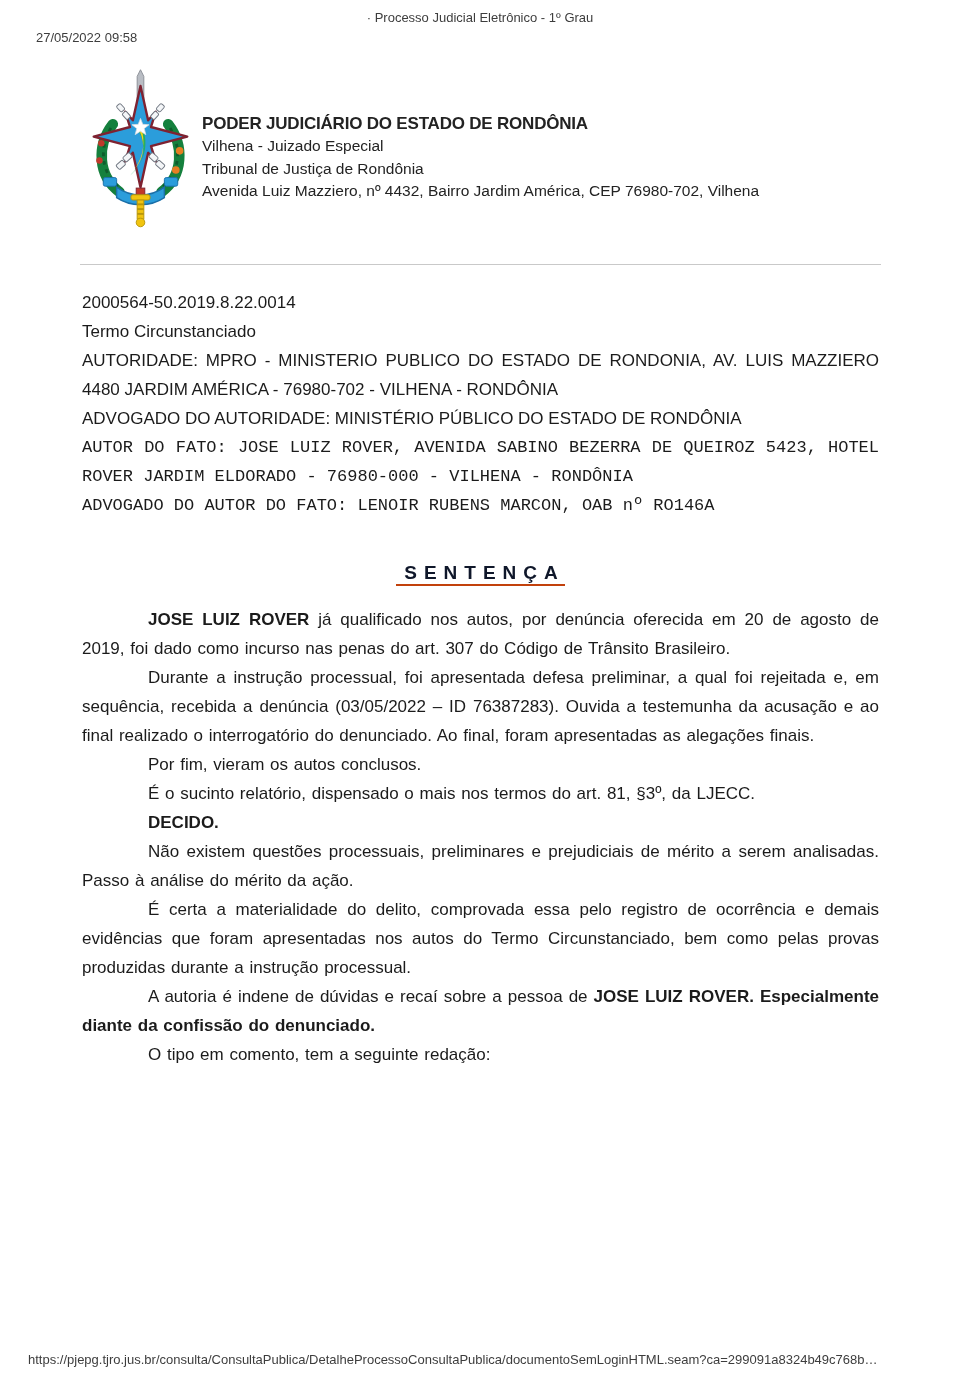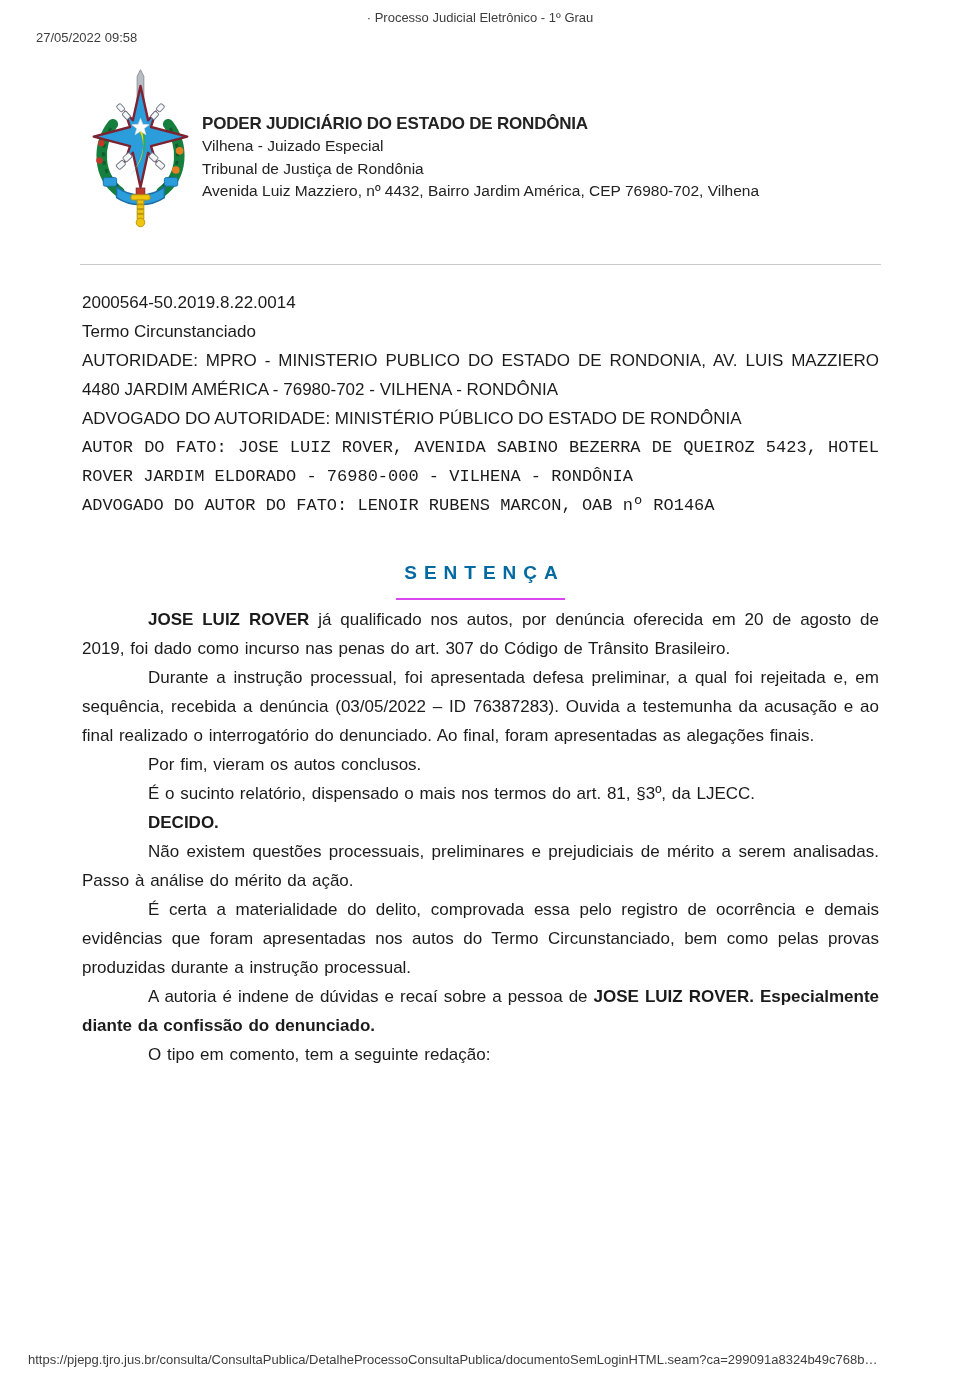--- a/index.html
+++ b/index.html
@@ -24,21 +24,21 @@
   .doc{position:absolute;left:82px;top:288px;width:797px;height:1057px;
     overflow:hidden;font-size:17px;line-height:29px;color:#1b1b1b;}
   .doc p{margin:0;}
   .case-number{margin:0 0 8px;}
   .case-class{margin:0 0 31px;}
   .party{margin:0 0 6px;text-align:justify;}
   .party-2{margin:0 0 12px;font-family:Liberation Mono, monospace;}
   .valor{margin:0;}
   .sent-title-wrap{text-align:center;margin:38px 0 16px;line-height:30px;}
   .sent-title{font-weight:bold;font-size:19px;letter-spacing:7px;
-    padding:0 0 15px 8px;border-bottom:2px solid #d946ef;color:#0369a1;}
+    padding:0 0 1px 8px;border-bottom:2px solid #c2410c;color:#0f172a;}
   .para{margin:0 0 12px;text-align:justify;text-indent:66px;word-spacing:1px;}
   .para strong{font-weight:bold;}
   .quote-clipped{font-style:italic;margin-top:10px;}
   
   .print-footer{position:absolute;top:1352px;left:28px;right:28px;
     font-size:13px;color:#3d3d3d;display:flex;justify-content:space-between;}
   .pf-url{white-space:nowrap;overflow:hidden;max-width:880px;}
   .pf-page{padding-left:12px;margin-top:44px;}
 </style>
 </head>

